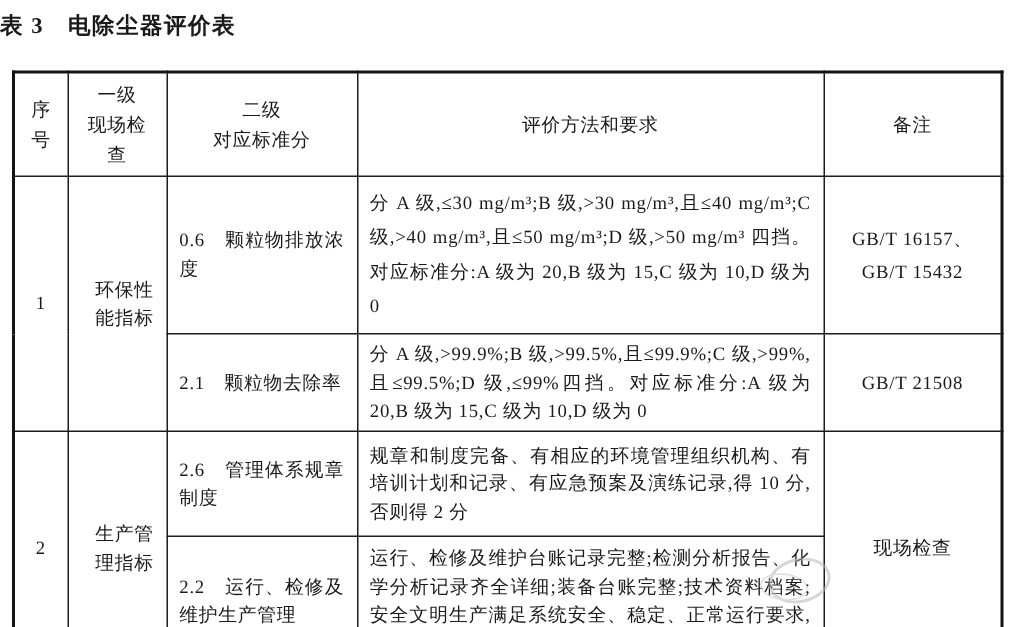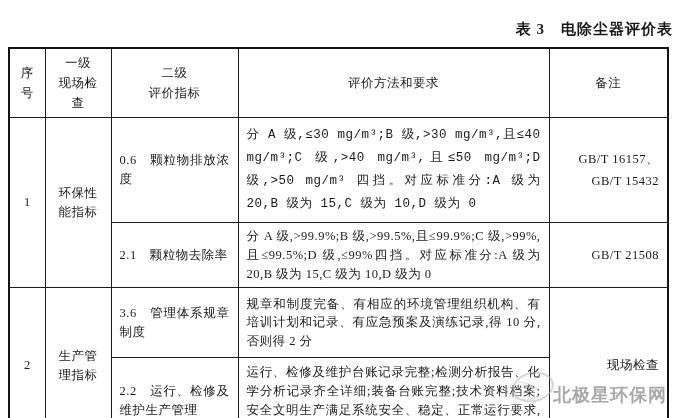--- a/index.html
+++ b/index.html
@@ -6,22 +6,22 @@
   body{
     width:673px;height:418px;
     background:#ffffff;
     font-family:"Liberation Serif","DejaVu Serif",serif;
     color:#1a1a1a;
     position:relative;
     overflow:hidden;
   }
   .page{position:absolute;inset:0;}
   .doc-title{
-    position:absolute;top:20px;left:0;width:100%;
-    text-align:right;
+    position:absolute;top:8px;left:0;width:100%;
+    text-align:left;
     font-size:15px;font-weight:bold;
     letter-spacing:1px;
     white-space:pre;
   }
   table.eval{
     position:absolute;left:8px;top:47px;
     border-collapse:collapse;
     table-layout:fixed;
     width:659px;
     font-size:12.5px;
@@ -35,25 +35,25 @@
     letter-spacing:0.5px;
     overflow:hidden;
   }
   table.eval{border:2px solid #141414;}
   table.eval th{
     text-align:center;
     white-space:pre-line;
     line-height:1.6;
   }
   .c-seq{text-align:center;}
-  .c-lvl1{text-align:center;padding-left:9px;}
+  .c-lvl1{text-align:right;padding-left:9px;}
   .c-lvl2{text-align:justify;padding-left:10px;padding-right:8px;}
   .c-method{text-align:justify;padding:5px 8px;}
-  .c-method.tall{line-height:1.85;font-family:Liberation Mono, monospace;}
-  .c-remark{text-align:right;white-space:pre-line;padding-left:9px;line-height:1.8;}
+  .c-method.tall{line-height:1.85;}
+  .c-remark{text-align:center;white-space:pre-line;padding-left:9px;line-height:1.8;}
   tr.r-head{height:48px;margin-top:22px;}
   tr.r-11{height:105px;}
   tr.r-12{height:54px;}
   tr.r-21{height:70px;}
   tr.r-22{height:86px;}
   .watermark{
     position:absolute;
     right:3px;top:383px;
     width:120px;
     text-align:center;
@@ -96,21 +96,21 @@
       <col style="width:127px">
       <col style="width:311px">
       <col style="width:119px">
     </colgroup>
     <tbody>
       <tr class="r-head">
         <th>序号</th>
         <th>一级
 现场检查</th>
         <th>二级
-评价指标</th>
+对应标准分</th>
         <th>评价方法和要求</th>
         <th>备注</th>
       </tr>
 
       <tr class="r-11">
         <td class="c-seq" rowspan="2">1</td>
         <td class="c-lvl1" rowspan="2">环保性能指标</td>
         <td class="c-lvl2">0.6　颗粒物排放浓度</td>
         <td class="c-method tall">分 A 级,≤30 mg/m³;B 级,&gt;30 mg/m³,且≤40 mg/m³;C 级,&gt;40 mg/m³,且≤50 mg/m³;D 级,&gt;50 mg/m³ 四挡。对应标准分:A 级为 20,B 级为 15,C 级为 10,D 级为 0</td>
         <td class="c-remark">GB/T 16157、
@@ -119,28 +119,27 @@
 
       <tr class="r-12">
         <td class="c-lvl2">2.1　颗粒物去除率</td>
         <td class="c-method">分 A 级,&gt;99.9%;B 级,&gt;99.5%,且≤99.9%;C 级,&gt;99%,且≤99.5%;D 级,≤99%四挡。对应标准分:A 级为 20,B 级为 15,C 级为 10,D 级为 0</td>
         <td class="c-remark">GB/T 21508</td>
       </tr>
 
       <tr class="r-21">
         <td class="c-seq" rowspan="2">2</td>
         <td class="c-lvl1" rowspan="2">生产管理指标</td>
-        <td class="c-lvl2">3.6　管理体系规章制度</td>
+        <td class="c-lvl2">2.6　管理体系规章制度</td>
         <td class="c-method">规章和制度完备、有相应的环境管理组织机构、有培训计划和记录、有应急预案及演练记录,得 10 分,否则得 2 分</td>
         <td class="c-remark" rowspan="2">现场检查</td>
       </tr>
 
       <tr class="r-22">
         <td class="c-lvl2">2.2　运行、检修及维护生产管理</td>
         <td class="c-method">运行、检修及维护台账记录完整;检测分析报告、化学分析记录齐全详细;装备台账完整;技术资料档案;安全文明生产满足系统安全、稳定、正常运行要求,得 10 分,否则得 0 分</td>
       </tr>
     </tbody>
   </table>
 
   <div class="stamp"></div>
-  <div class="watermark">北极星环保网</div>
 
 </div>
 
 </body></html>

